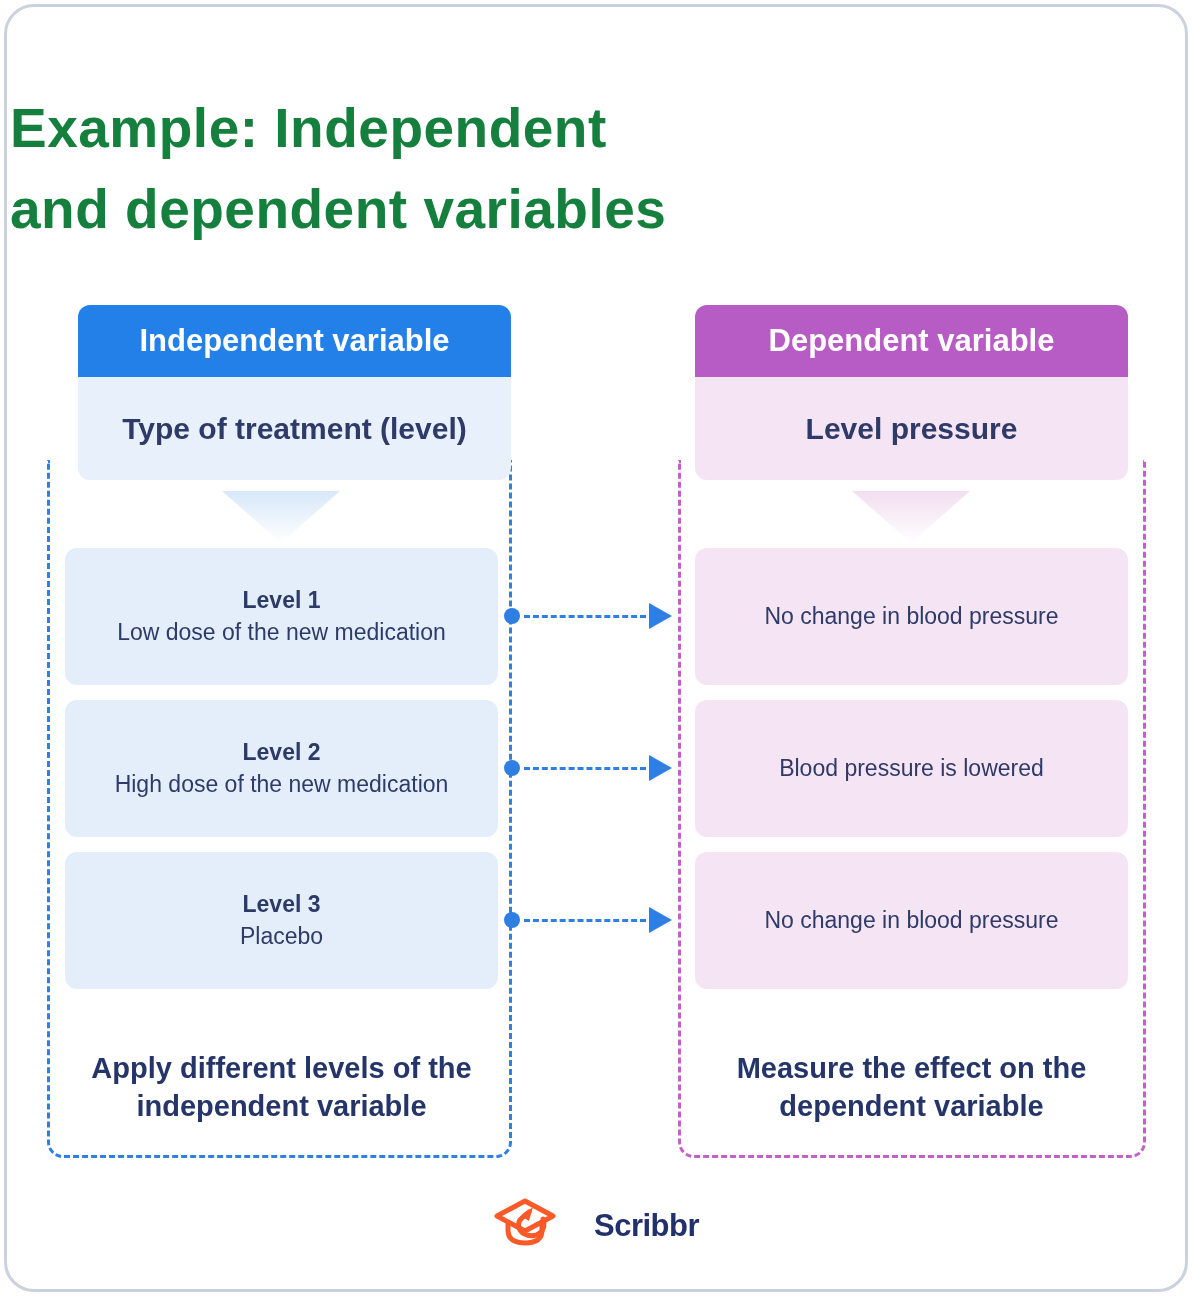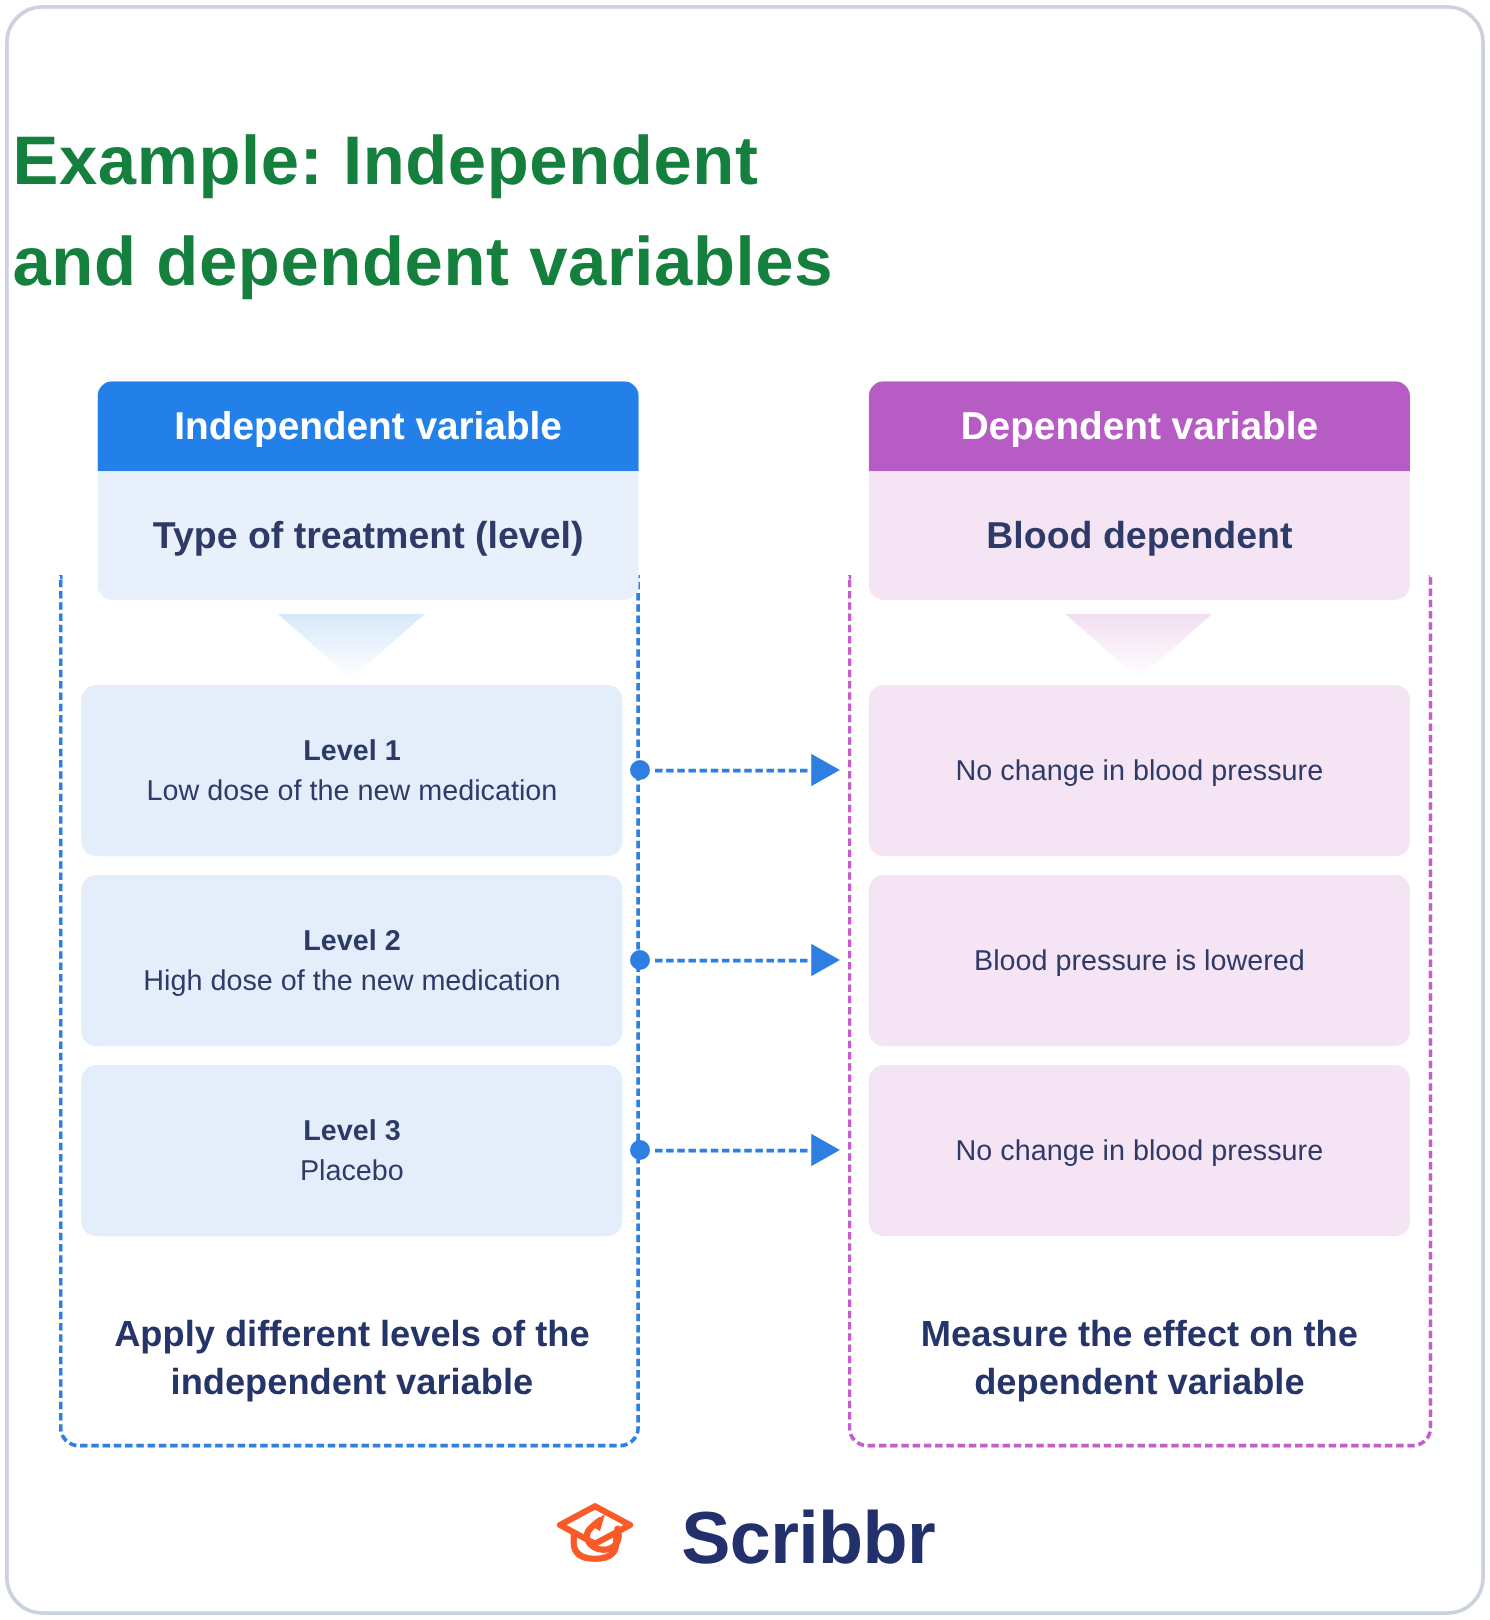--- a/index.html
+++ b/index.html
@@ -106,21 +106,21 @@
     border-bottom:13px solid transparent;
     border-left:23px solid #2f7fe2;
   }
   .f1{top:603px;} .f2{top:755px;} .f3{top:907px;}
   
   .footer{
     position:absolute;top:1196px;left:0;width:100%;
     display:flex;align-items:center;justify-content:center;gap:14px;
   }
   .brand-text{
-    color:#22306b;font-size:59px;font-weight:800;letter-spacing:-0.5px;margin-left:23px;
+    color:#22306b;font-size:31px;font-weight:800;letter-spacing:-0.5px;margin-left:23px;
   }
 </style>
 </head>
 <body>
 
 <div id="canvas">
   <div class="frame"></div>
 
   <div class="title">
     <div>Example: Independent</div>
@@ -130,21 +130,21 @@
   <div class="group left"></div>
   <div class="group right"></div>
 
   <div class="card-top left">
     <div class="card-bar blue">Independent variable</div>
     <div class="card-body blue">Type of treatment (level)</div>
   </div>
 
   <div class="card-top right">
     <div class="card-bar purple">Dependent variable</div>
-    <div class="card-body purple">Blood dependent</div>
+    <div class="card-body purple">Level pressure</div>
   </div>
 
   <div class="chevron left"></div>
   <div class="chevron right"></div>
 
   <div class="box blue l row1">
     <div class="lvl">Level 1</div>
     <div class="txt">Low dose of the new medication</div>
   </div>
   <div class="box blue l row2">

